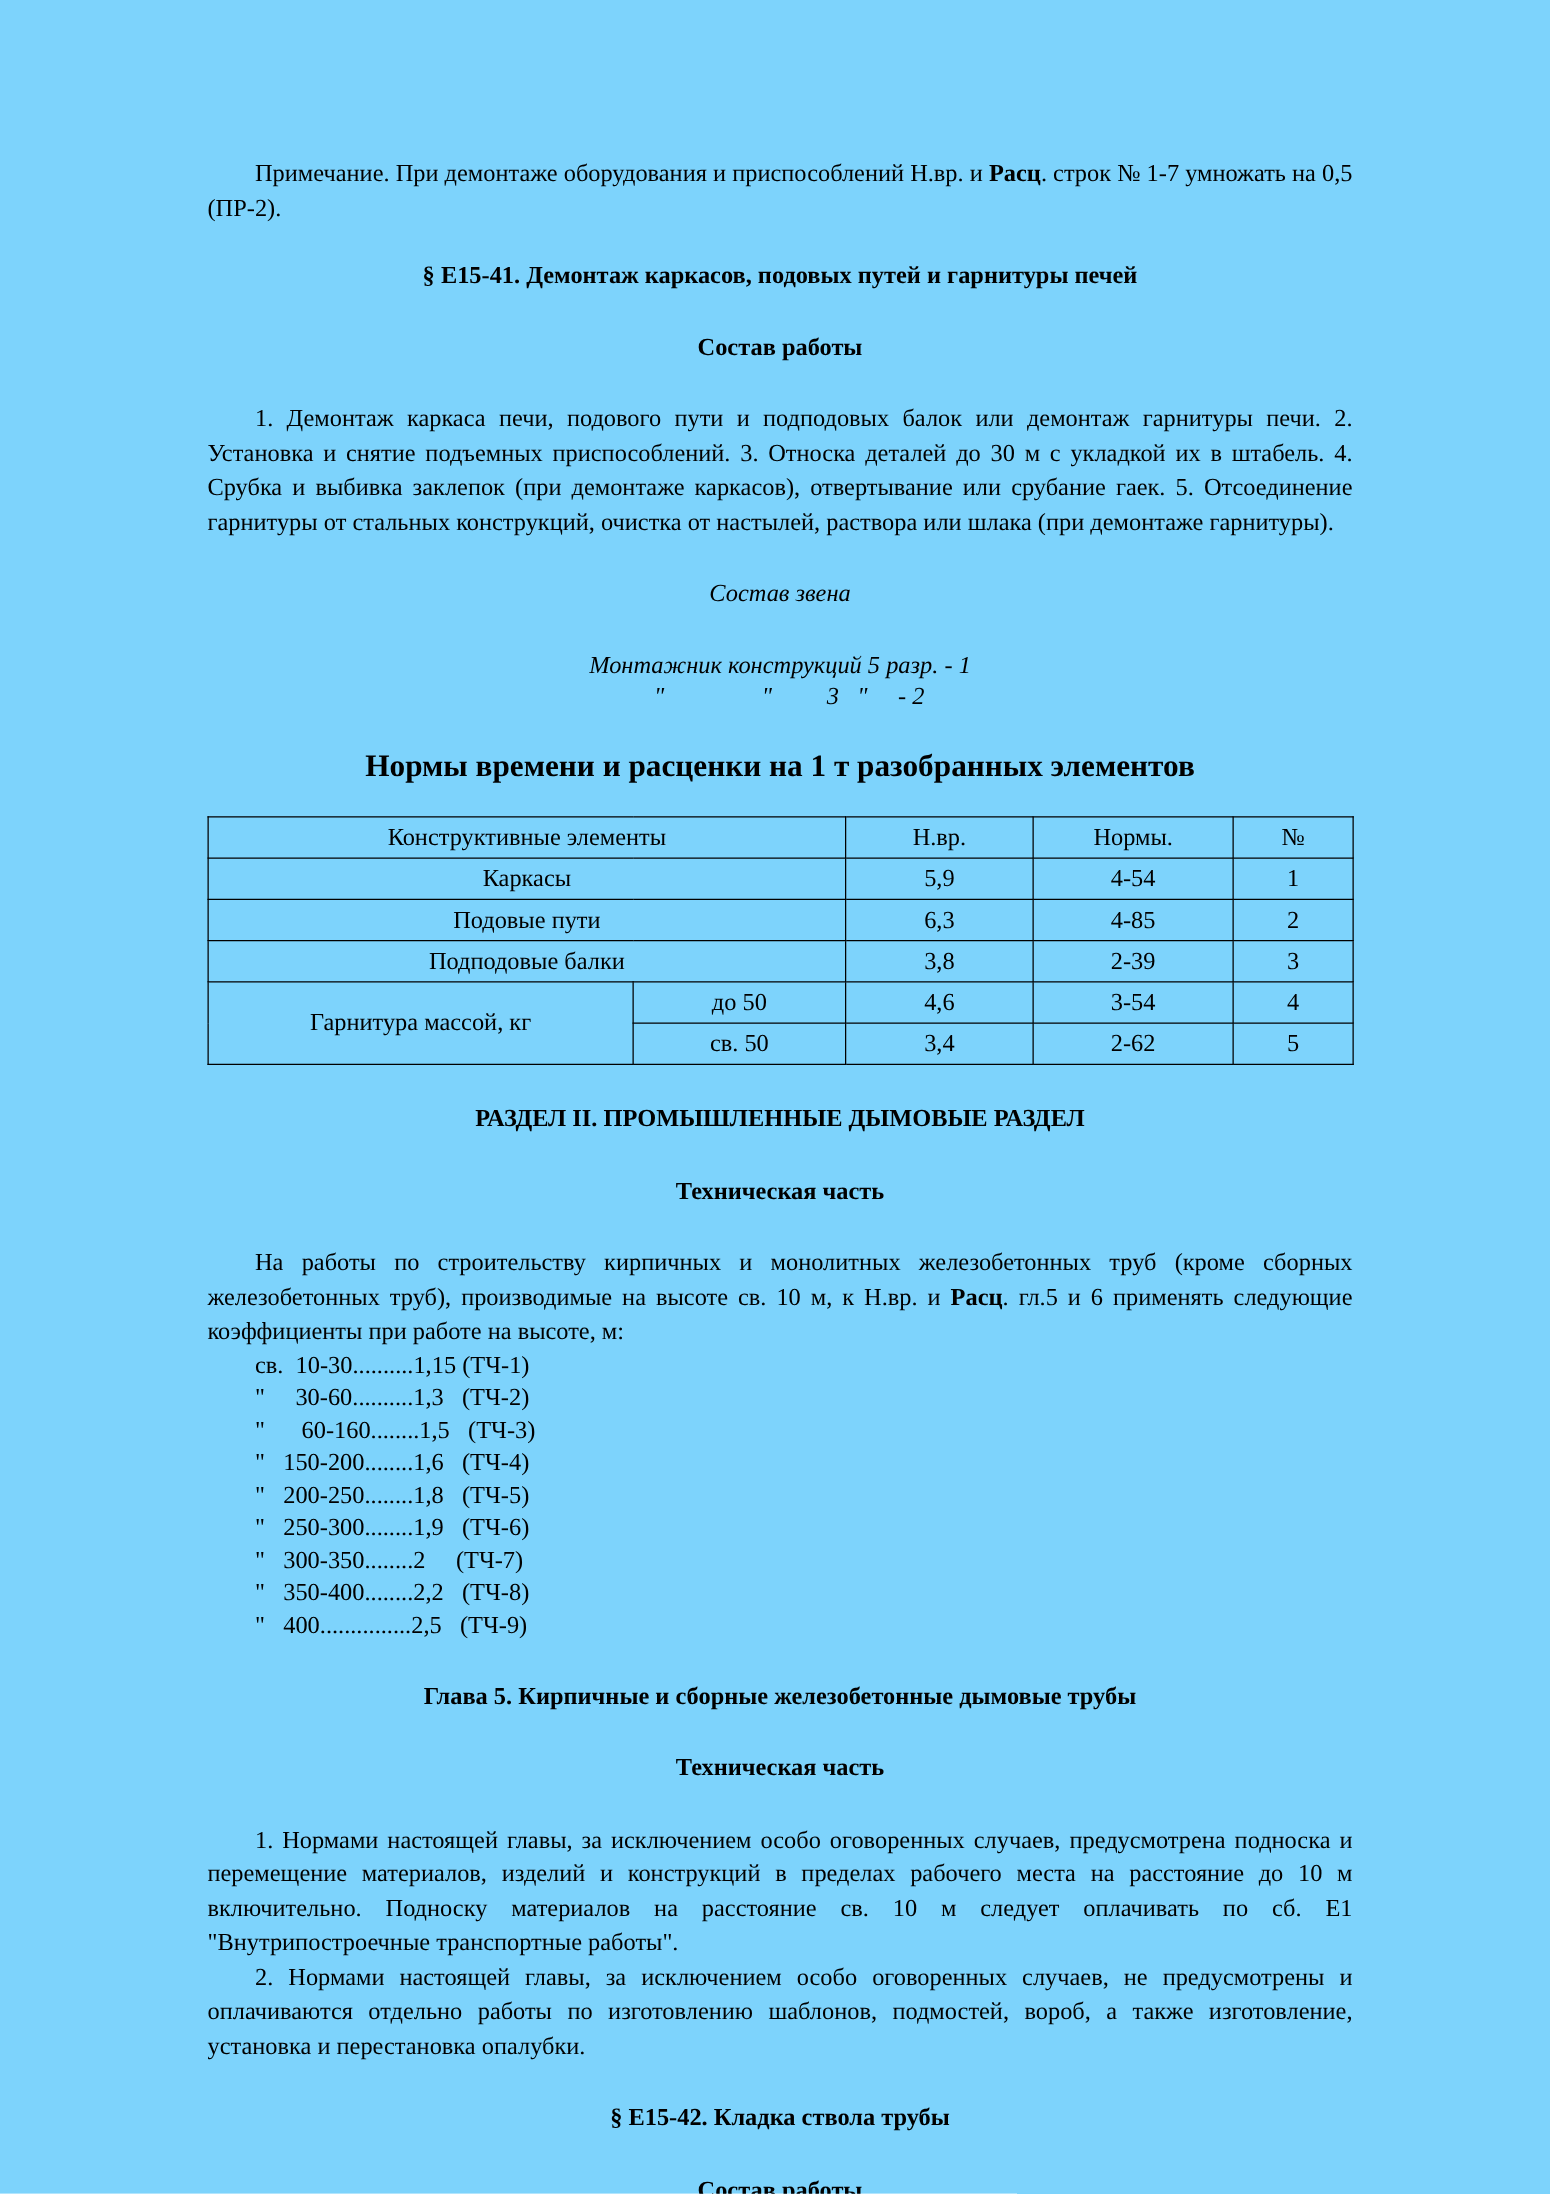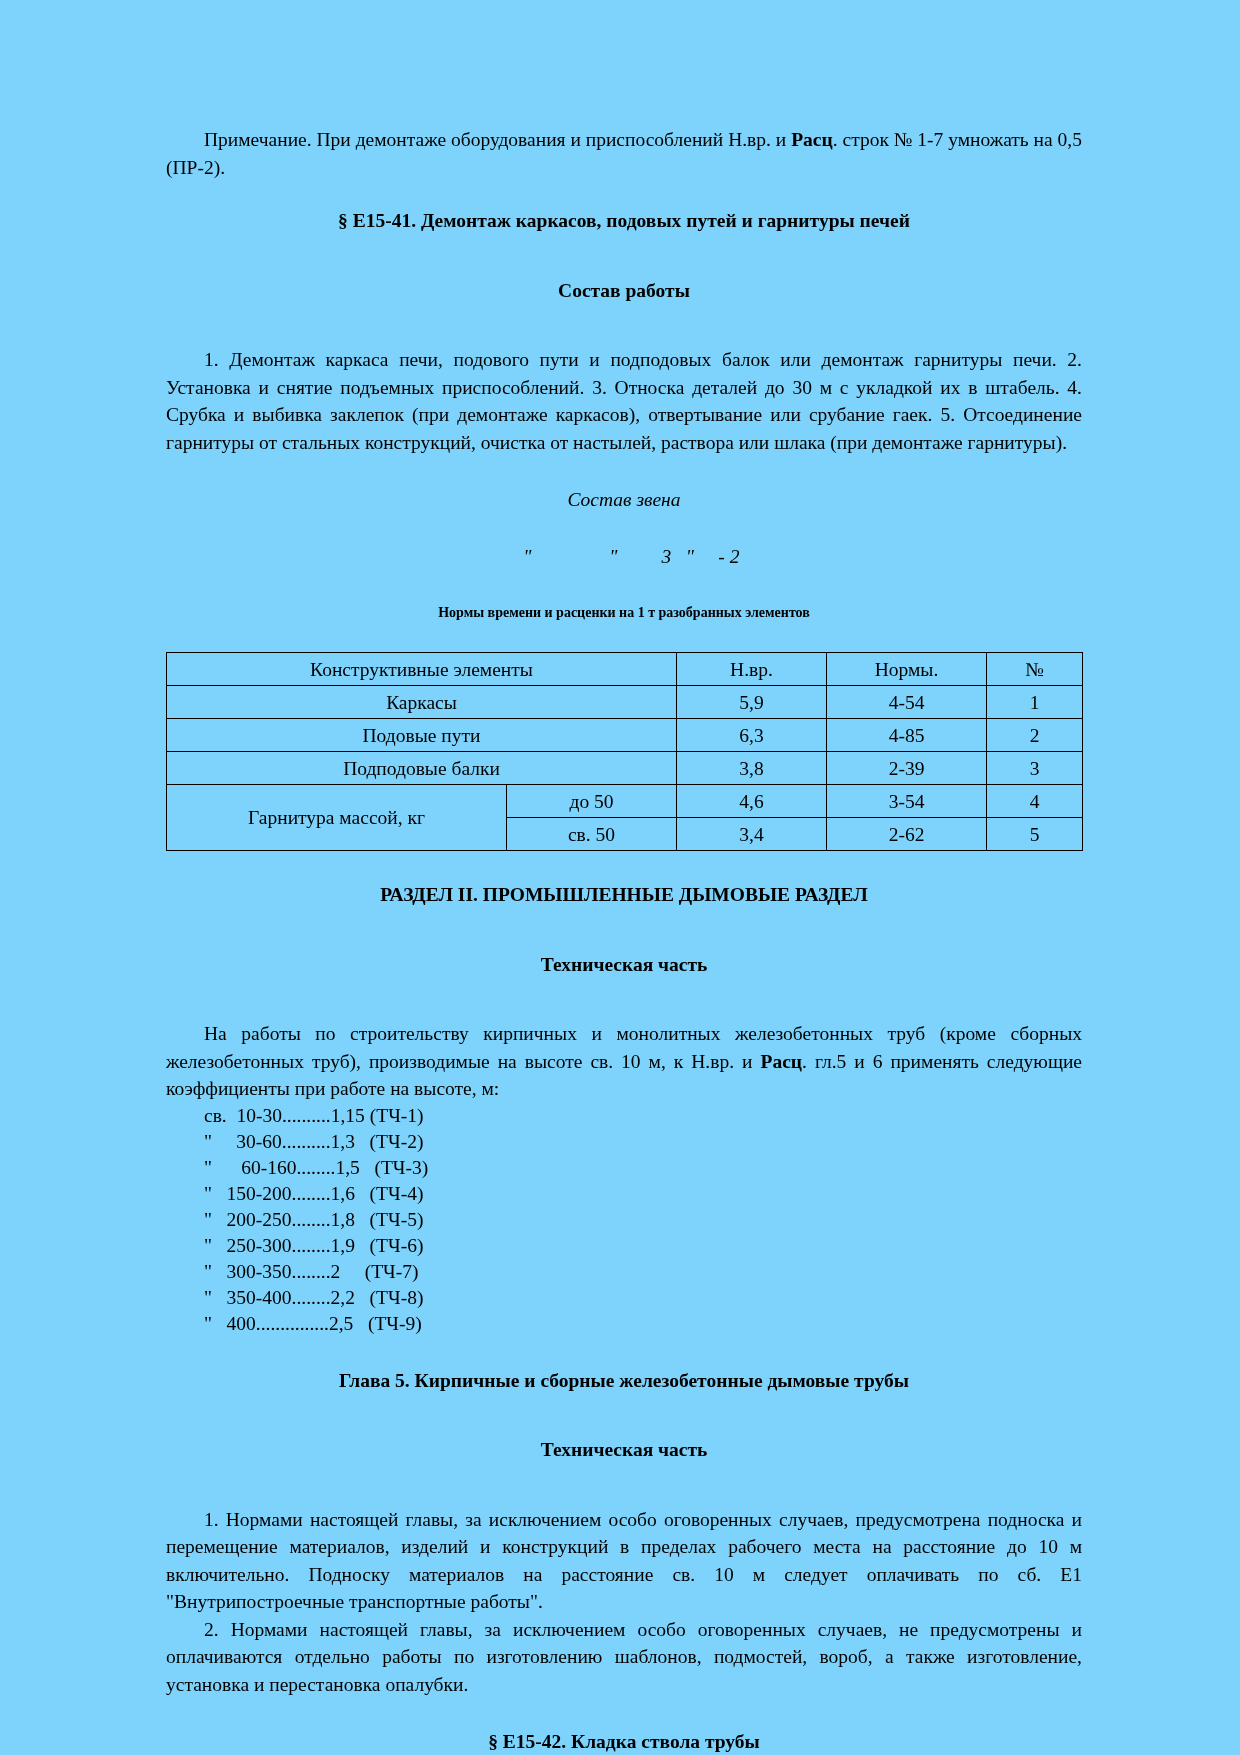--- a/index.html
+++ b/index.html
@@ -38,29 +38,29 @@
   }
 
   h2.section-title {
     margin: 0;
     font-size: 19.5px;
     line-height: 27.5px;
     font-weight: bold;
     text-align: center;
   }
   h3.sub-title {
-    margin: 12px;
+    margin: 0;
     font-size: 19.5px;
     line-height: 27.5px;
     font-weight: bold;
     text-align: center;
   }
   h3.table-title {
     margin: 0;
-    font-size: 14px;
+    font-size: 25px;
     line-height: 27.5px;
     font-weight: bold;
     text-align: center;
   }
   .italic-center {
     font-size: 19.5px;
     line-height: 27.5px;
     font-style: italic;
     text-align: center;
     margin: 0;
@@ -131,20 +131,21 @@
     <div class="gap-lg"></div>
 
     <p class="indent">1. Демонтаж каркаса печи, подового пути и подподовых балок или демонтаж гарнитуры печи. 2. Установка и снятие подъемных приспособлений. 3. Относка деталей до 30 м с укладкой их в штабель. 4. Срубка и выбивка заклепок (при демонтаже каркасов), отвертывание или срубание гаек. 5. Отсоединение гарнитуры от стальных конструкций, очистка от настылей, раствора или шлака (при демонтаже гарнитуры).</p>
 
     <div class="gap-lg"></div>
 
     <p class="italic-center">Состав звена</p>
 
     <div class="gap-lg"></div>
 
+    <p class="crew-line">Монтажник конструкций 5 разр. - 1</p>
     <p class="crew-line">   "                "         3   "     - 2</p>
 
     <div class="gap-lg"></div>
 
     <h3 class="table-title">Нормы времени и расценки на 1 т разобранных элементов</h3>
 
     <div class="gap-md"></div>
 
     <table class="norms">
       <colgroup>

